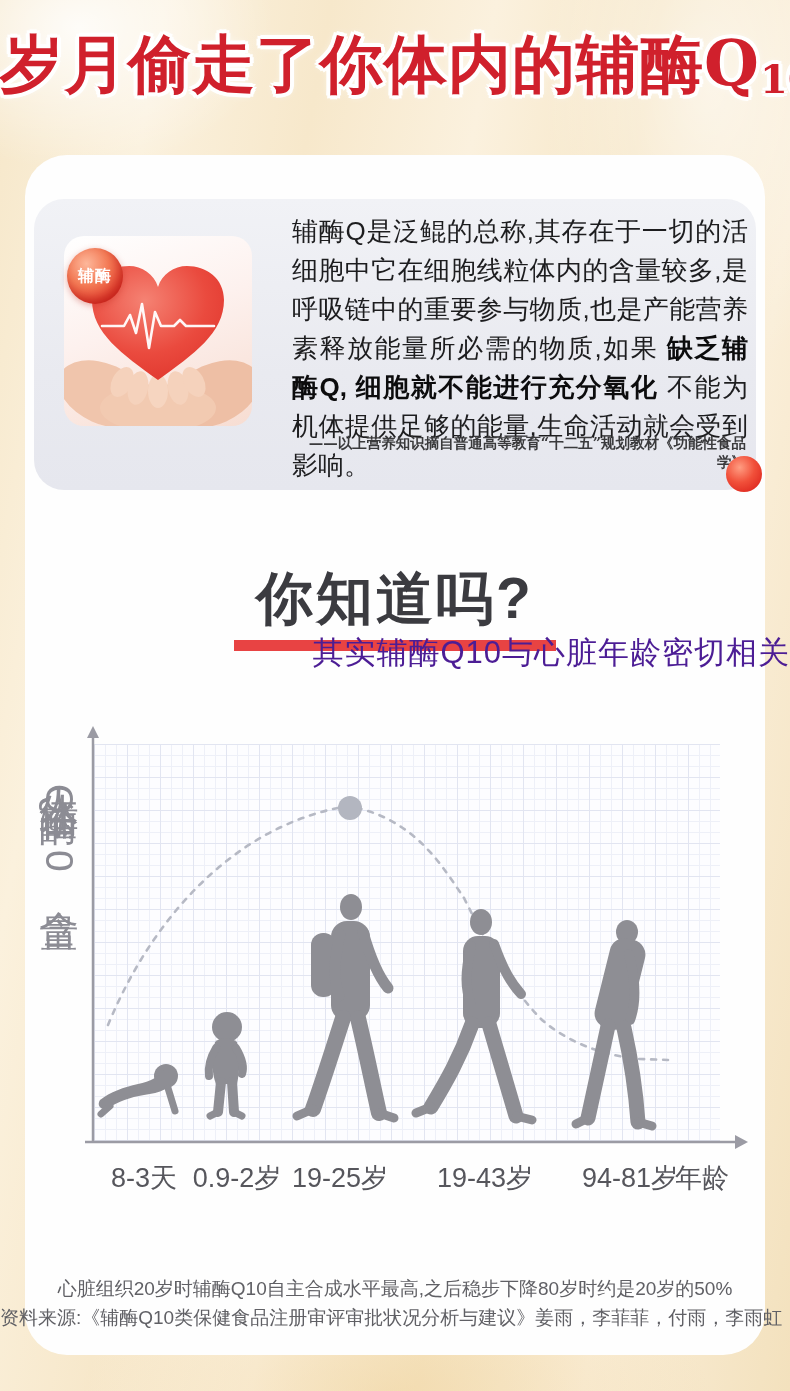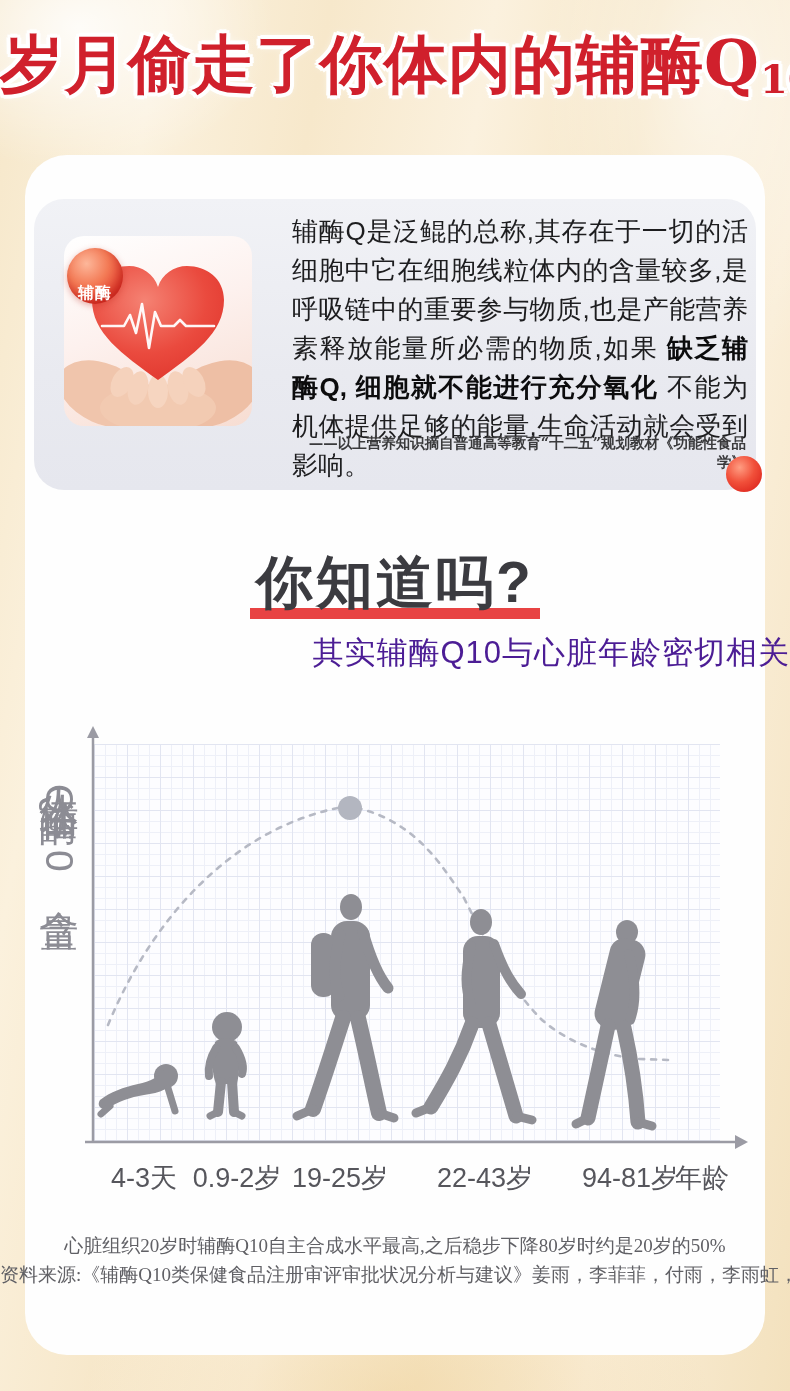--- a/index.html
+++ b/index.html
@@ -25,53 +25,53 @@
   
   .panel{left:25px;top:155px;width:740px;height:1200px;background:#fefefe;border-radius:42px;}
   
   .card{left:34px;top:199px;width:722px;height:291px;border-radius:30px;
         background:linear-gradient(180deg,#f1f2f6 0%,#e9eaf0 60%,#e6e7ee 100%);}
   .heart-img{left:64px;top:236px;width:188px;height:190px;border-radius:20px;overflow:hidden;
         background:linear-gradient(160deg,#ffffff 0%,#fdf1ee 45%,#f7ddd2 100%);}
   .badge{left:67px;top:248px;width:56px;height:56px;border-radius:50%;
         background:radial-gradient(circle at 35% 28%,#fdb79a 0%,#f37a55 40%,#e2392b 75%,#cf2a20 100%);
         box-shadow:0 2px 6px rgba(190,40,30,.35), inset -3px -5px 8px rgba(150,10,10,.35);
-        display:flex;align-items:flex-end;justify-content:center;}
+        display:flex;align-items:center;justify-content:center;}
   .badge span{color:#fff;font-size:16px;font-weight:bold;letter-spacing:1px;}
   .card-text{left:292px;top:212px;width:456px;font-family:Liberation Sans, sans-serif;
         font-size:26px;line-height:39px;color:#1d1d1f;text-align:justify;}
   .card-text b{color:#0c0c0d;}
   .card-cite{left:280px;top:434px;width:466px;text-align:right;
         font-family:"DejaVu Serif","Liberation Serif",serif;
         font-size:14.5px;font-weight:bold;color:#3a3a3c;}
   .red-ball{left:726px;top:456px;width:36px;height:36px;border-radius:50%;
         background:radial-gradient(circle at 38% 32%,#ff9d82 0%,#f1503a 45%,#e02c22 80%);
         filter:blur(.4px);}
   
   .know{left:0;top:545px;width:100%;text-align:center;}
   .know .wrap{position:relative;display:inline-block;padding:0 6px;}
   .know .bar{position:absolute;left:0;right:0;bottom:3px;height:11px;background:#e84343;z-index:0;}
-  .know h2{position:relative;z-index:1;margin:0;font-size:57px;font-weight:800;color:#3b3b40;letter-spacing:3px;}
+  .know h2{position:relative;z-index:1;margin:16px;font-size:57px;font-weight:800;color:#3b3b40;letter-spacing:3px;}
   .subtitle{left:0;top:632px;width:100%;text-align:right;font-size:31px;color:#4c1d95;letter-spacing:1px;}
   
   .y-label{left:40px;top:756px;writing-mode:vertical-rl;text-orientation:mixed;
         font-size:39px;color:#8c8c94;letter-spacing:7px;line-height:1;}
   .grid{left:94px;top:744px;width:626px;height:398px;background-color:#fdfdff;
     background-image:
       linear-gradient(#e2e5f1 1px,transparent 1px),
       linear-gradient(90deg,#e2e5f1 1px,transparent 1px),
       linear-gradient(#eef0f8 1px,transparent 1px),
       linear-gradient(90deg,#eef0f8 1px,transparent 1px);
     background-size:33px 33px,33px 33px,11px 11px,11px 11px;}
   .plot-svg{left:80px;top:726px;}
   .x-labels span{position:absolute;top:1160px;transform:translateX(-50%);
         font-size:27px;color:#56565c;white-space:nowrap;}
   
   .foot{left:0;width:100%;text-align:center;color:#606065;
-        font-family:Liberation Serif, serif;font-size:19px;white-space:nowrap;}
+        font-family:Liberation Sans, sans-serif;font-size:19px;white-space:nowrap;margin-top:43px;}
   .foot1{top:1233px;}
   .foot2{top:1262px;}
 </style>
 </head>
 <body>
 
 <div class="abs page-title"><span>岁月偷走了你体内的辅酶Q</span><span class="sub">10</span></div>
 
 <div class="abs panel"></div>
 
@@ -177,22 +177,22 @@
       <rect x="522" y="212" width="36" height="92" rx="15" transform="rotate(14 540 258)" stroke="none"></rect>
       <path d="M549,228 C556,256 556,278 550,294" fill="none" stroke-width="10"></path>
       <path d="M528,300 C520,336 514,364 508,392" fill="none" stroke-width="15"></path>
       <path d="M544,302 C552,338 556,368 558,396" fill="none" stroke-width="15"></path>
       <path d="M508,392 L496,398 M558,396 L572,400" fill="none" stroke-width="9"></path>
     </g>
   </g>
 </svg>
 
 <div class="x-labels">
-  <span style="left:144px">4-3天</span>
+  <span style="left:144px">8-3天</span>
   <span style="left:237px">0.9-2岁</span>
   <span style="left:340px">19-25岁</span>
-  <span style="left:485px">22-43岁</span>
+  <span style="left:485px">19-43岁</span>
   <span style="left:630px">94-81岁</span>
   <span style="left:702px">年龄</span>
 </div>
 
 <div class="abs foot foot1">心脏组织20岁时辅酶Q10自主合成水平最高,之后稳步下降80岁时约是20岁的50%</div>
 <div class="abs foot foot2">资料来源:《辅酶Q10类保健食品注册审评审批状况分析与建议》姜雨，李菲菲，付雨，李雨虹，尹秀文</div>
 
 </body></html>

